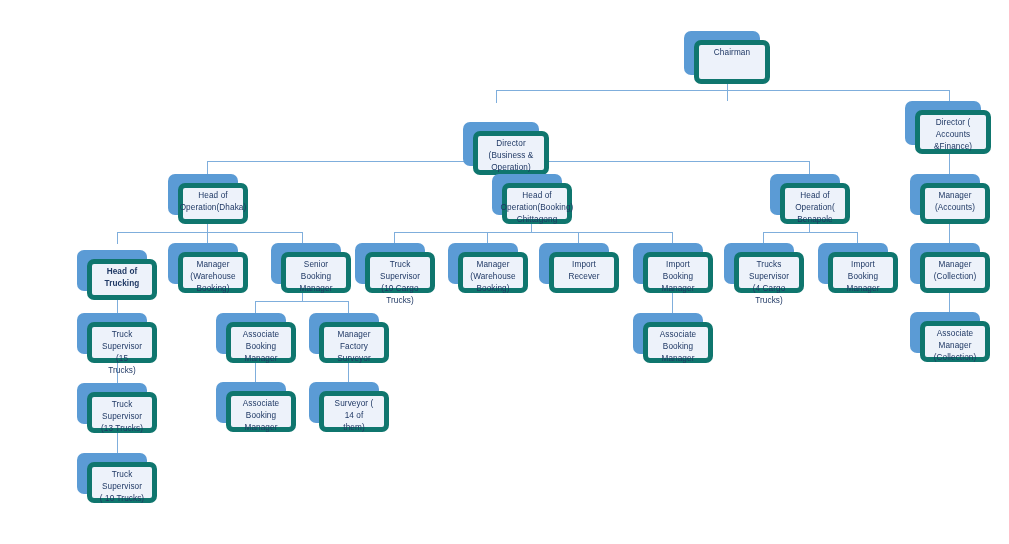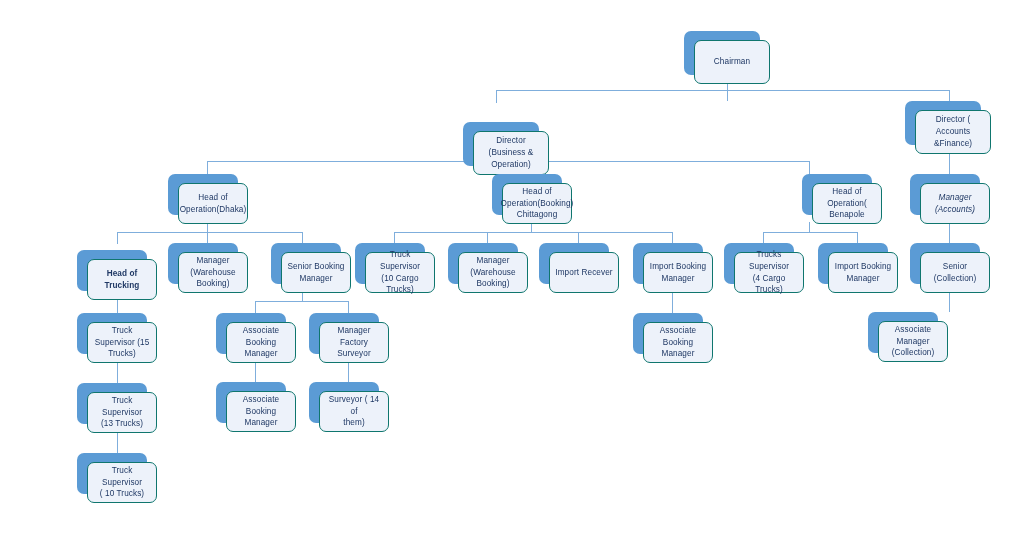--- a/index.html
+++ b/index.html
@@ -41,24 +41,23 @@
     border-radius: 7px;
   }
   .node .box {
     position: absolute;
     left: 10px;
     top: 9px;
     width: 100%;
     height: 100%;
     box-sizing: border-box;
     background: #EDF2FA;
-    border: 1px solid #0f766e;
+    border: 5px solid #0f766e;
     border-radius: 7px;
     display: flex;
-    align-items: center;
     justify-content: center;
     text-align: center;
     padding: 2px 5px;
   }
   .node .label {
     color: #1F3864;
     font-size: 8.2px;
     line-height: 1.45;
     white-space: pre-line;
     letter-spacing: 0.1px;
@@ -152,21 +151,21 @@
 
   <div class="node" style="left:492px; top:174px; width:70px; height:41px;">
     <div class="shadow"></div>
     <div class="box">
       <span class="label">Head of
 Operation(Booking)
 Chittagong</span>
     </div>
   </div>
 
-  <div class="node" style="left:770px; top:174px; width:70px; height:41px;margin-left:32px;">
+  <div class="node" style="left:770px; top:174px; width:70px; height:41px;">
     <div class="shadow"></div>
     <div class="box">
       <span class="label">Head of Operation(
 Benapole</span>
     </div>
   </div>
 
   <div class="node" style="left:77px; top:250px; width:70px; height:41px;font-weight:bold;">
     <div class="shadow"></div>
     <div class="box">
@@ -232,35 +231,35 @@
   </div>
 
   <div class="node" style="left:818px; top:243px; width:70px; height:41px;">
     <div class="shadow"></div>
     <div class="box">
       <span class="label">Import Booking
 Manager</span>
     </div>
   </div>
 
-  <div class="node" style="left:910px; top:174px; width:70px; height:41px;font-style:italic;">
+  <div class="node" style="left:910px; top:174px; width:70px; height:41px;">
     <div class="shadow"></div>
     <div class="box">
       <span class="label">Manager (Accounts)</span>
     </div>
   </div>
 
   <div class="node" style="left:910px; top:243px; width:70px; height:41px;">
     <div class="shadow"></div>
     <div class="box">
-      <span class="label">Senior (Collection)</span>
-    </div>
-  </div>
-
-  <div class="node" style="left:868px; top:312px; width:70px; height:41px;">
+      <span class="label">Manager (Collection)</span>
+    </div>
+  </div>
+
+  <div class="node" style="left:910px; top:312px; width:70px; height:41px;">
     <div class="shadow"></div>
     <div class="box">
       <span class="label">Associate Manager
 (Collection)</span>
     </div>
   </div>
 
   <div class="node" style="left:77px; top:313px; width:70px; height:41px;">
     <div class="shadow"></div>
     <div class="box">

